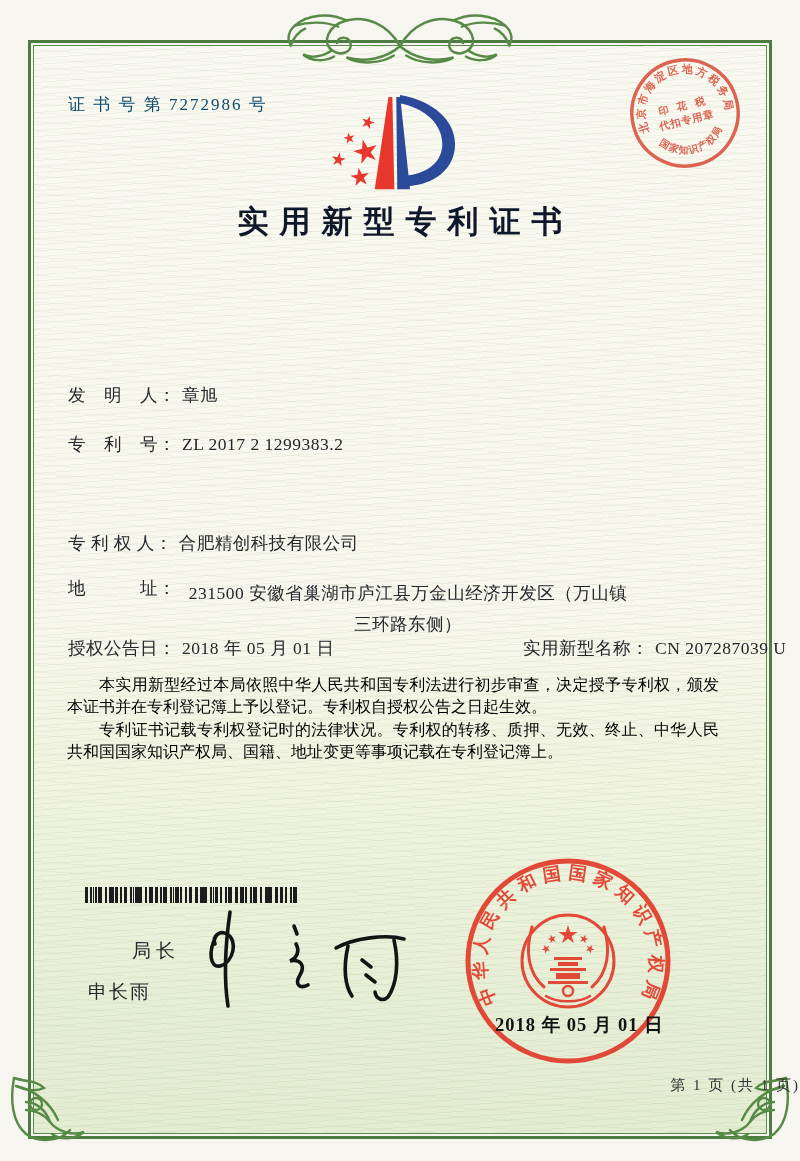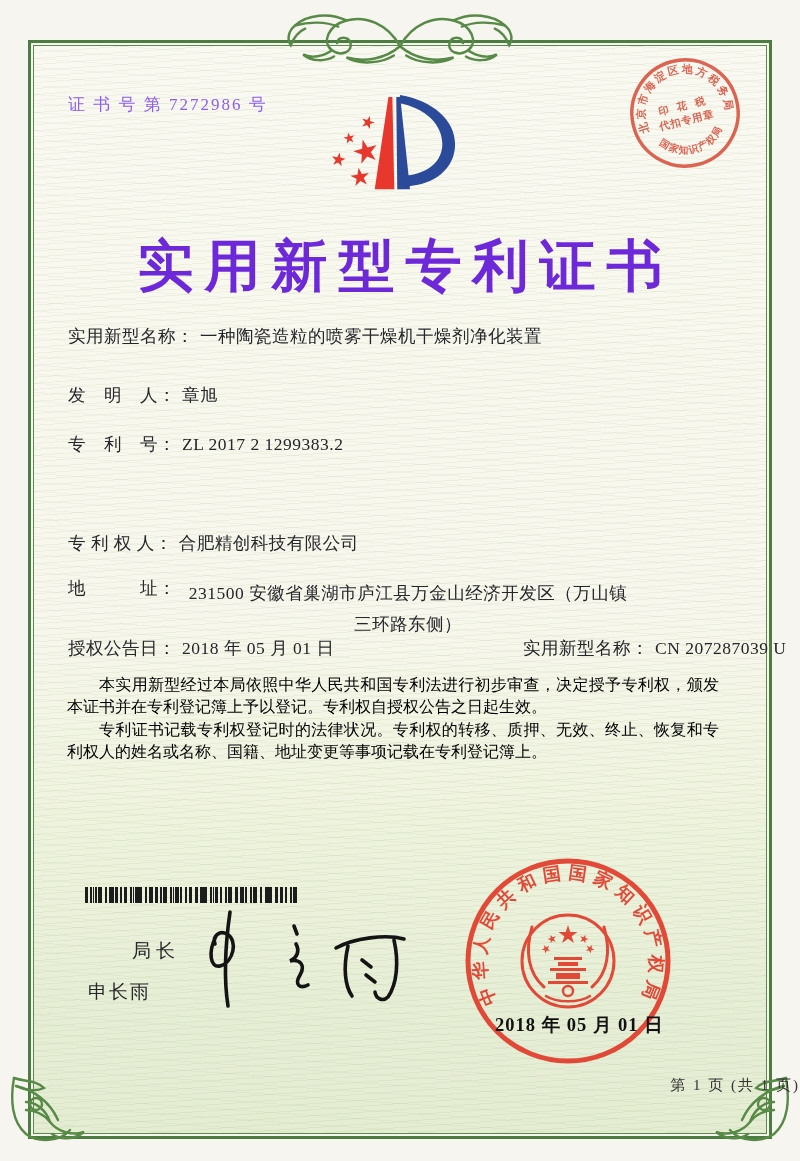--- a/index.html
+++ b/index.html
@@ -17,24 +17,24 @@
       repeating-linear-gradient(176deg, rgba(130,165,105,0.10) 0 1px, rgba(0,0,0,0) 1px 6px),
       repeating-linear-gradient(184deg, rgba(130,165,105,0.08) 0 1px, rgba(0,0,0,0) 1px 9px),
       linear-gradient(180deg,#faf9f1 0%,#f8f7ed 52%,#eef3dd 72%,#e7eed6 88%,#e4ecd2 100%);
   }
   svg{display:block;}
   .orn-top{position:absolute;left:266px;top:10px;width:268px;height:58px;}
   .corner{position:absolute;width:100px;height:74px;}
   .corner-left{left:6px;top:1076px;}
   .corner-right{right:6px;top:1076px;transform:scaleX(-1);}
 
-  .cert-no{position:absolute;left:68px;top:93px;font-size:17px;letter-spacing:2px;color:#8b5cf6;text-align:right;}
+  .cert-no{position:absolute;left:68px;top:93px;font-size:17px;letter-spacing:2px;color:#0c4a6e;text-align:right;}
   .logo{position:absolute;left:312px;top:88px;width:196px;height:120px;}
   .tax-stamp{position:absolute;left:626px;top:54px;width:118px;height:118px;transform:rotate(-14deg);opacity:.88;}
-  .title{position:absolute;left:0;right:0;top:201px;text-align:center;font-size:56px;font-weight:600;letter-spacing:11px;text-indent:11px;color:#6d28d9;margin-top:28px;}
+  .title{position:absolute;left:0;right:0;top:201px;text-align:center;font-size:31px;font-weight:600;letter-spacing:11px;text-indent:11px;color:#0f172a;}
 
   .row{position:absolute;left:68px;font-size:17.5px;line-height:1.25;letter-spacing:.5px;white-space:nowrap;}
   .row .fvalue{margin-left:6px;}
   .addr{white-space:normal;text-align:center;}
   .addr .fvalue{display:inline-block;width:452px;vertical-align:top;white-space:normal;line-height:1.75;}
   .grant-no{position:absolute;left:455px;top:0;}
 
   .paras{position:absolute;left:67px;top:674px;width:652px;font-size:16px;line-height:22.4px;text-align:justify;color:#000000;}
   .paras p{margin:0;text-indent:2em;}
 
@@ -128,43 +128,40 @@
     </text>
     <text x="60" y="56" font-size="10.5" fill="#d8503c" font-weight="bold" letter-spacing="3" text-anchor="middle">印 花 税</text>
     <text x="60" y="71" font-size="10.5" fill="#d8503c" font-weight="bold" letter-spacing="1" text-anchor="middle">代扣专用章</text>
     <text font-size="10" fill="#d8503c" font-weight="bold" letter-spacing="1" text-anchor="middle">
       <textPath href="#stampArcBot" startOffset="50%">国家知识产权局</textPath>
     </text>
   </svg>
 
   <div class="title">实用新型专利证书</div>
 
-  <div class="row" style="top:326px">
-    <span class="flabel">实用新型名称：</span><span class="fvalue">一种陶瓷造粒的喷雾干燥机干燥剂净化装置</span>
-  </div>
   <div class="row" style="top:385px">
     <span class="flabel">发　明　人：</span><span class="fvalue">章旭</span>
   </div>
   <div class="row" style="top:434px">
     <span class="flabel">专　利　号：</span><span class="fvalue">ZL 2017 2 1299383.2</span>
   </div>
   <div class="row" style="top:533px">
     <span class="flabel">专 利 权 人：</span><span class="fvalue">合肥精创科技有限公司</span>
   </div>
   <div class="row addr" style="top:578px">
     <span class="flabel">地　　　址：</span><span class="fvalue">231500 安徽省巢湖市庐江县万金山经济开发区（万山镇三环路东侧）</span>
   </div>
   <div class="row" style="top:638px;right:68px">
     <span><span class="flabel">授权公告日：</span><span class="fvalue">2018 年 05 月 01 日</span></span>
     <span class="grant-no"><span class="flabel">实用新型名称：</span><span class="fvalue">CN 207287039 U</span></span>
   </div>
 
   <div class="paras">
     <p>本实用新型经过本局依照中华人民共和国专利法进行初步审查，决定授予专利权，颁发本证书并在专利登记簿上予以登记。专利权自授权公告之日起生效。</p>
-    <p>专利证书记载专利权登记时的法律状况。专利权的转移、质押、无效、终止、恢复和专利权人的姓名或名称、国籍、地址变更等事项记载在专利登记簿上。</p>
+    <p>专利证书记载专利权登记时的法律状况。专利权的转移、质押、无效、终止、中华人民共和国国家知识产权局、国籍、地址变更等事项记载在专利登记簿上。</p>
   </div>
 
   <div class="barcode"></div>
 
   <div class="director-label">局长</div>
   <div class="director-name">申长雨</div>
 
   <svg class="signature" viewBox="0 0 230 122">
     <g fill="none" stroke="#141414" stroke-width="3.6" stroke-linecap="round">
       <path d="M40,16 C36,44 33,78 38,110"></path>

